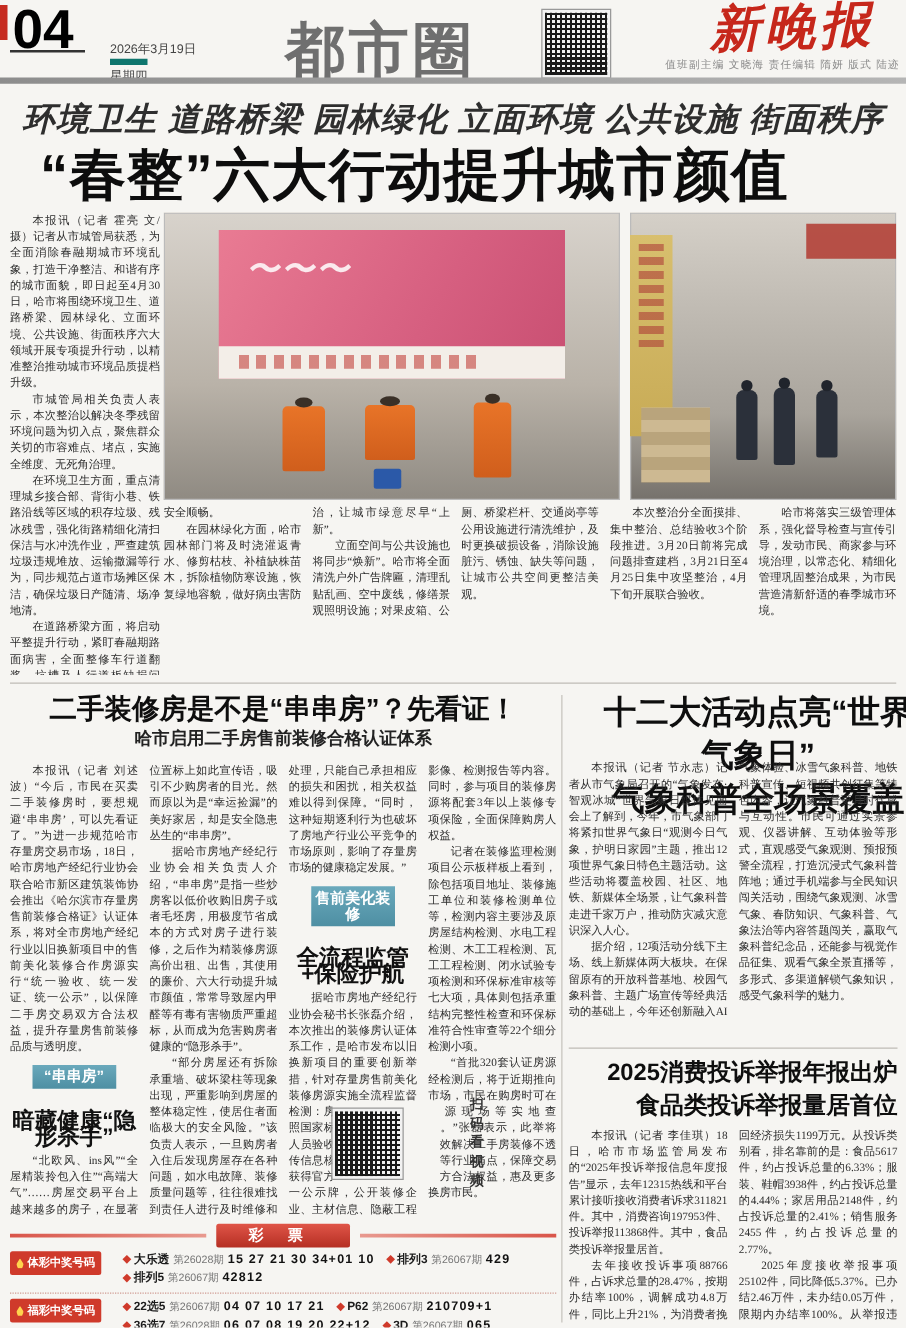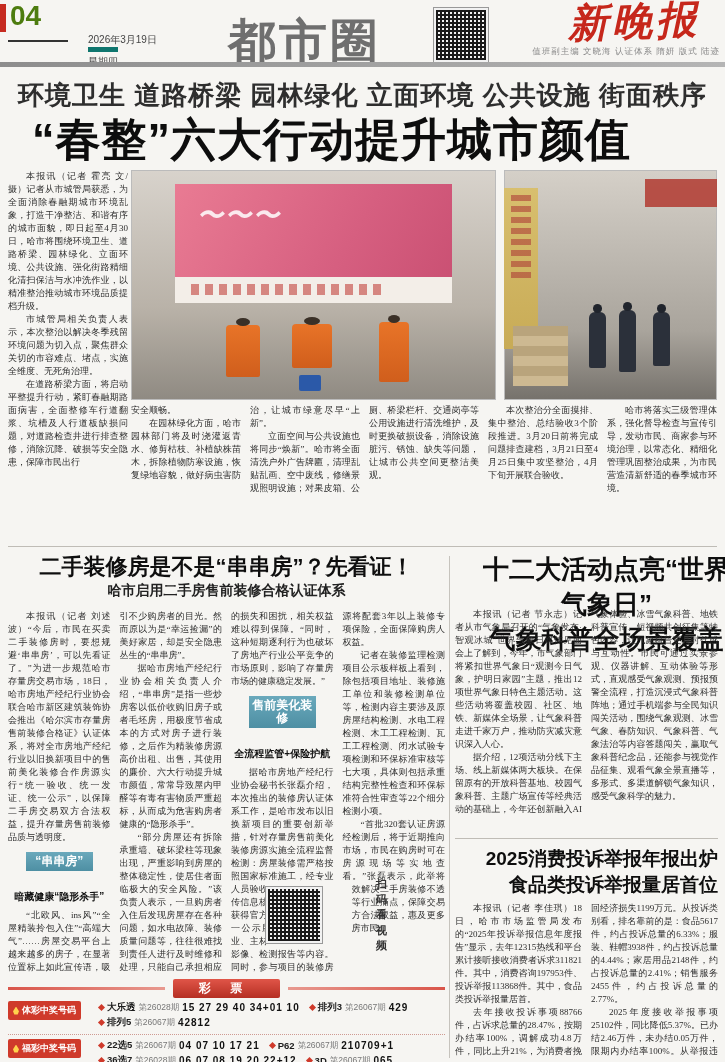--- a/index.html
+++ b/index.html
@@ -2,40 +2,40 @@
 <html><head>
 <meta charset="utf-8">
 <style>
   html,body{margin:0;padding:0;}
   body{width:725px;height:1062px;background:#f6f5f2;position:relative;overflow:hidden;
        font-family:"Liberation Serif", serif;color:#222;}
   .abs{position:absolute;}
   
   .corner-red{left:0;top:4px;width:6px;height:28px;background:#c62b20;}
   .pagenum{left:10px;top:2px;font-family:"Liberation Sans",sans-serif;font-weight:900;
-           font-size:28px;color:#4d7c0f;line-height:1;}
+           font-size:44px;color:#000000;line-height:1;}
   .pagenum-rule{left:8px;top:40px;width:60px;height:2px;background:#333;}
   .datebox{left:88px;top:32px;font-family:"Liberation Sans",sans-serif;font-size:10px;color:#444;line-height:1.5;}
   .datebox .wk{border-top:5px solid #0f766e;display:inline-block;padding-top:2px;}
   .section-title{left:228px;top:18px;font-family:"Liberation Sans",sans-serif;font-weight:900;
                  font-size:48px;color:#6f6f6f;letter-spacing:3px;line-height:1;}
   .qr{background:
        repeating-linear-gradient(0deg,#1a1a1a 0 2px,rgba(255,255,255,0) 2px 4px),
        repeating-linear-gradient(90deg,#1a1a1a 0 2px,#f2f2f2 2px 4px);
       border:2px solid #f2f2f2;outline:1px solid #999;}
   .qr-h{left:434px;top:8px;width:50px;height:50px;}
   .masthead{left:548px;top:2px;width:172px;text-align:center;color:#c6271b;
             font-family:"Liberation Serif",serif;font-style:italic;font-weight:bold;
             font-size:40px;line-height:1;transform:rotate(-2deg);letter-spacing:4px;}
   .staff{left:400px;top:46px;width:320px;text-align:right;font-size:8.5px;color:#8a8a8a;
          font-family:"Liberation Sans",sans-serif;letter-spacing:1px;}
   .header-bar{left:0;top:62px;width:725px;height:5px;background:linear-gradient(to right,#8d8d8d,#b5b5b5);}
   
   .kicker{left:0;top:78px;width:725px;text-align:center;font-family:"Liberation Sans",sans-serif;
-          font-weight:900;font-size:26px;color:#2e2e2e;letter-spacing:1px;}
+          font-weight:900;font-size:26px;color:#2e2e2e;letter-spacing:1px;font-style:italic;}
   .headline1{left:0;top:110px;width:663px;text-align:center;font-family:"Liberation Sans",sans-serif;
              font-weight:900;font-size:45px;color:#0d0d0d;letter-spacing:1px;}
   .bodytext{font-size:9px;line-height:13px;text-align:justify;color:#2d2d2d;}
   .bodytext p{margin:0;text-indent:2em;}
   .ts-col1{left:8px;top:170px;width:120px;height:370px;overflow:hidden;}
   .ts-rest{left:131px;top:404px;width:586px;height:136px;overflow:hidden;
            column-count:5;column-gap:9px;}
   .ts-rest p.cont{text-indent:0;}
   
   .photo{overflow:hidden;box-shadow:0 0 0 1px #bbb inset;}
@@ -65,21 +65,21 @@
   
   .s2-headline{left:8px;top:552px;width:437px;text-align:center;font-family:"Liberation Sans",sans-serif;
                font-weight:900;font-size:22px;color:#0e0e0e;}
   .s2-sub{left:8px;top:582px;width:437px;text-align:center;font-family:"Liberation Sans",sans-serif;
           font-weight:700;font-size:14px;color:#222;}
   .s2-body{left:8px;top:610px;width:437px;height:364px;overflow:hidden;column-count:4;column-gap:9px;}
   .bluebox{break-inside:avoid;width:67px;margin:8px auto 19px auto;padding:3px 0;text-align:center;
            background:linear-gradient(#6aa9bc,#4e8fa3);color:#fff;font-family:"Liberation Sans",sans-serif;
            font-weight:700;font-size:12px;}
   .subhead{break-inside:avoid;text-align:center;font-family:"Liberation Sans",sans-serif;
-           font-weight:900;font-size:10px;color:#111;margin:2px 0 6px 0;}
+           font-weight:900;font-size:18px;color:#111;margin:2px 0 6px 0;}
   .qr-block{left:266px;top:884px;width:86px;height:62px;background:#f6f5f2;display:flex;align-items:center;gap:6px;}
   .qr-s{width:52px;height:52px;flex:0 0 auto;}
   .qr-cap{font-family:"Liberation Sans",sans-serif;font-size:11px;font-weight:700;color:#333;line-height:1.4;margin-left:48px;}
   
   .s3-headline{left:475px;top:552px;width:263px;text-align:center;font-family:"Liberation Sans",sans-serif;
                font-weight:900;font-size:26px;color:#0e0e0e;line-height:1.35;}
   .s3-body{left:455px;top:608px;width:263px;height:222px;overflow:hidden;column-count:2;column-gap:9px;}
   .s4-headline{left:455px;top:846px;width:263px;text-align:right;font-family:"Liberation Sans",sans-serif;
                font-weight:900;font-size:19px;color:#0e0e0e;line-height:1.35;}
   .s4-body{left:455px;top:902px;width:263px;height:156px;overflow:hidden;column-count:2;column-gap:9px;}
@@ -108,29 +108,30 @@
 <div class="abs corner-red"></div>
 <div class="abs pagenum">04</div>
 <div class="abs pagenum-rule"></div>
 <div class="abs datebox">
   <div>2026年3月19日</div>
   <div class="wk">星期四</div>
 </div>
 <div class="abs section-title">都市圈</div>
 <div class="abs qr qr-h"></div>
 <div class="abs masthead">新晚报</div>
-<div class="abs staff">值班副主编 文晓海  认证体系 隋妍  版式 陆迹</div>
+<div class="abs staff">值班副主编 文晓海  责任编辑 隋妍  版式 陆迹</div>
 <div class="abs header-bar"></div>
 
 <div class="abs kicker">环境卫生 道路桥梁 园林绿化 立面环境 公共设施 街面秩序</div>
 <div class="abs headline1">“春整”六大行动提升城市颜值</div>
 
 <div class="abs bodytext ts-col1">
-  <p>本报讯（记者 霍亮 文/摄）记者从市城管局获悉，为全面消除春融期城市环境乱象，打造干净整洁、和谐有序的城市面貌，即日起至4月30日，哈市将围绕环境卫生、道路桥梁、园林绿化、立面环境、公共设施、强化街路精细化清扫保洁与水冲洗作业，以精准整治推动城市环境品质提档升级。</p>
+  <p>本报讯（记者 霍亮 文/摄）记者从市城管局获悉，为全面消除春融期城市环境乱象，打造干净整洁、和谐有序的城市面貌，即日起至4月30日，哈市将围绕环境卫生、道路桥梁、园林绿化、立面环境、公共设施、街面秩序六大领域开展专项提升行动，以精准整治推动城市环境品质提档升级。</p>
   <p>市城管局相关负责人表示，本次整治以解决冬季残留环境问题为切入点，聚焦群众关切的市容难点、堵点，实施全维度、无死角治理。</p>
+  <p>在环境卫生方面，重点清理城乡接合部、背街小巷、铁路沿线等区域的积存垃圾、残冰残雪，强化街路精细化清扫保洁与水冲洗作业，严查建筑垃圾违规堆放、运输撒漏等行为，同步规范占道市场摊区保洁，确保垃圾日产随清、场净地清。</p>
   <p>在道路桥梁方面，将启动平整提升行动，紧盯春融期路面病害，全面整修车行道翻浆、坑槽及人行道板缺损问题，对道路检查井进行排查整修，消除沉降、破损等安全隐患，保障市民出行</p>
 </div>
 
 <div class="abs photo photo-l">
   <div class="billboard">
     <div class="script">〜〜〜</div>
     <div class="strip">
         <i></i>
       </div>
   </div>
@@ -215,21 +216,21 @@
   <div class="lot-row">
     <div class="lot-badge">
       <span class="flame"></span>
       <span>体彩中奖号码</span>
     </div>
     <div class="lot-entries">
       <span class="lot-entry">
           <span class="diamond"></span>
           <span class="lot-name">大乐透</span>
           <span class="lot-issue">第26028期</span>
-          <span class="lot-nums">15 27 29 40 34+01 10</span>
+          <span class="lot-nums">15 27 21 30 34+01 10</span>
         </span>
       <span class="lot-entry">
           <span class="diamond"></span>
           <span class="lot-name">排列3</span>
           <span class="lot-issue">第26067期</span>
           <span class="lot-nums">429</span>
         </span>
       <span class="lot-entry">
           <span class="diamond"></span>
           <span class="lot-name">排列5</span>

